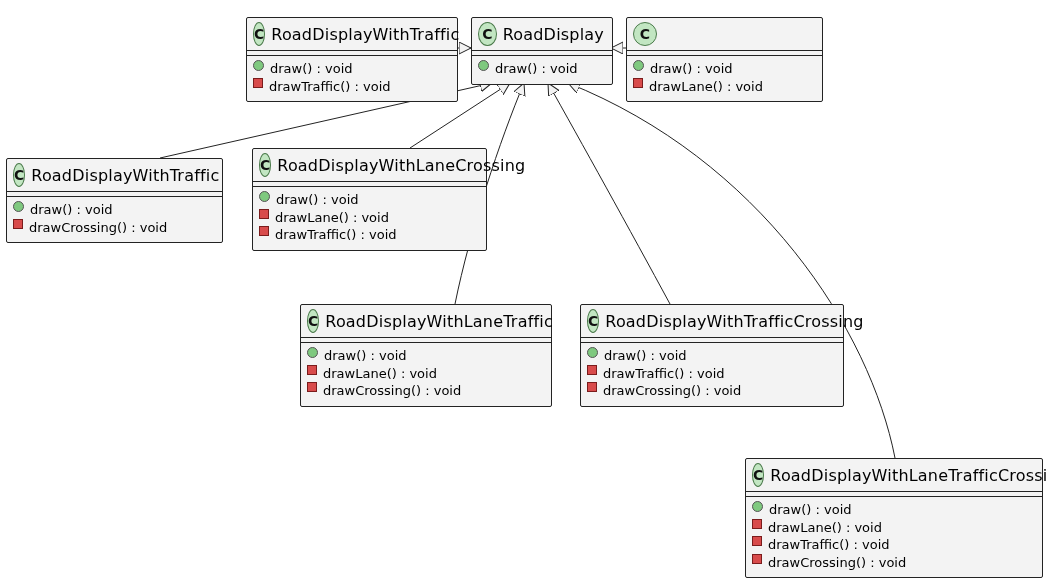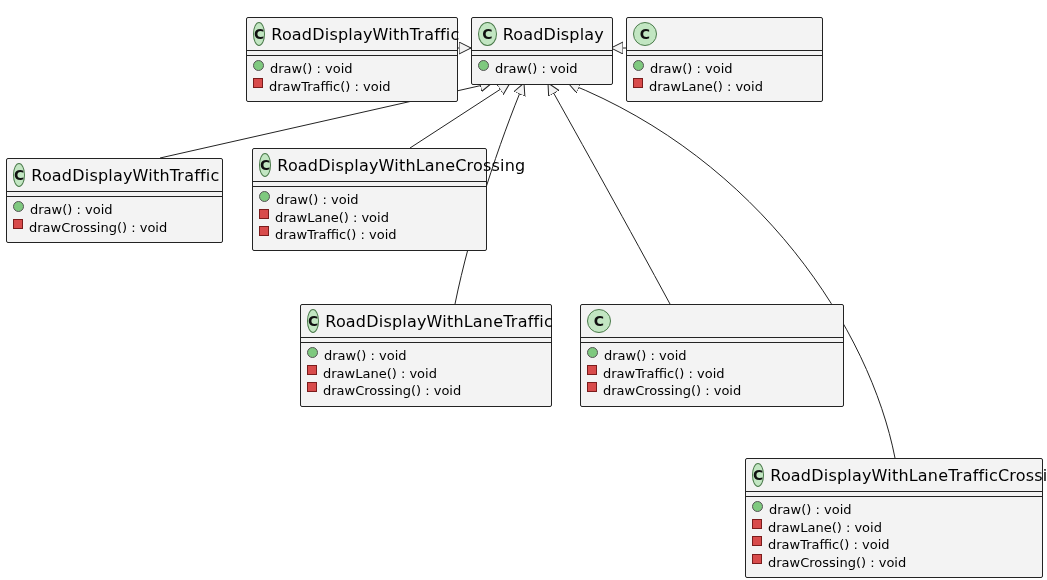--- a/index.html
+++ b/index.html
@@ -146,20 +146,21 @@
         </div>
         <div class="member">
           <span class="sq"></span>
           <span class="method">drawCrossing() : void</span>
         </div>
       </div>
     </div>
     <div class="class-box" style="left: 580px; top: 304px; width: 262px;">
       <div class="class-head">
         <span class="c-badge">C</span>
+        <span class="class-name">RoadDisplayWithTrafficCrossing</span>
       </div>
       <div class="class-sep"></div>
       <div class="class-members">
         <div class="member">
           <span class="dot green"></span>
           <span class="method">draw() : void</span>
         </div>
         <div class="member">
           <span class="sq"></span>
           <span class="method">drawTraffic() : void</span>

